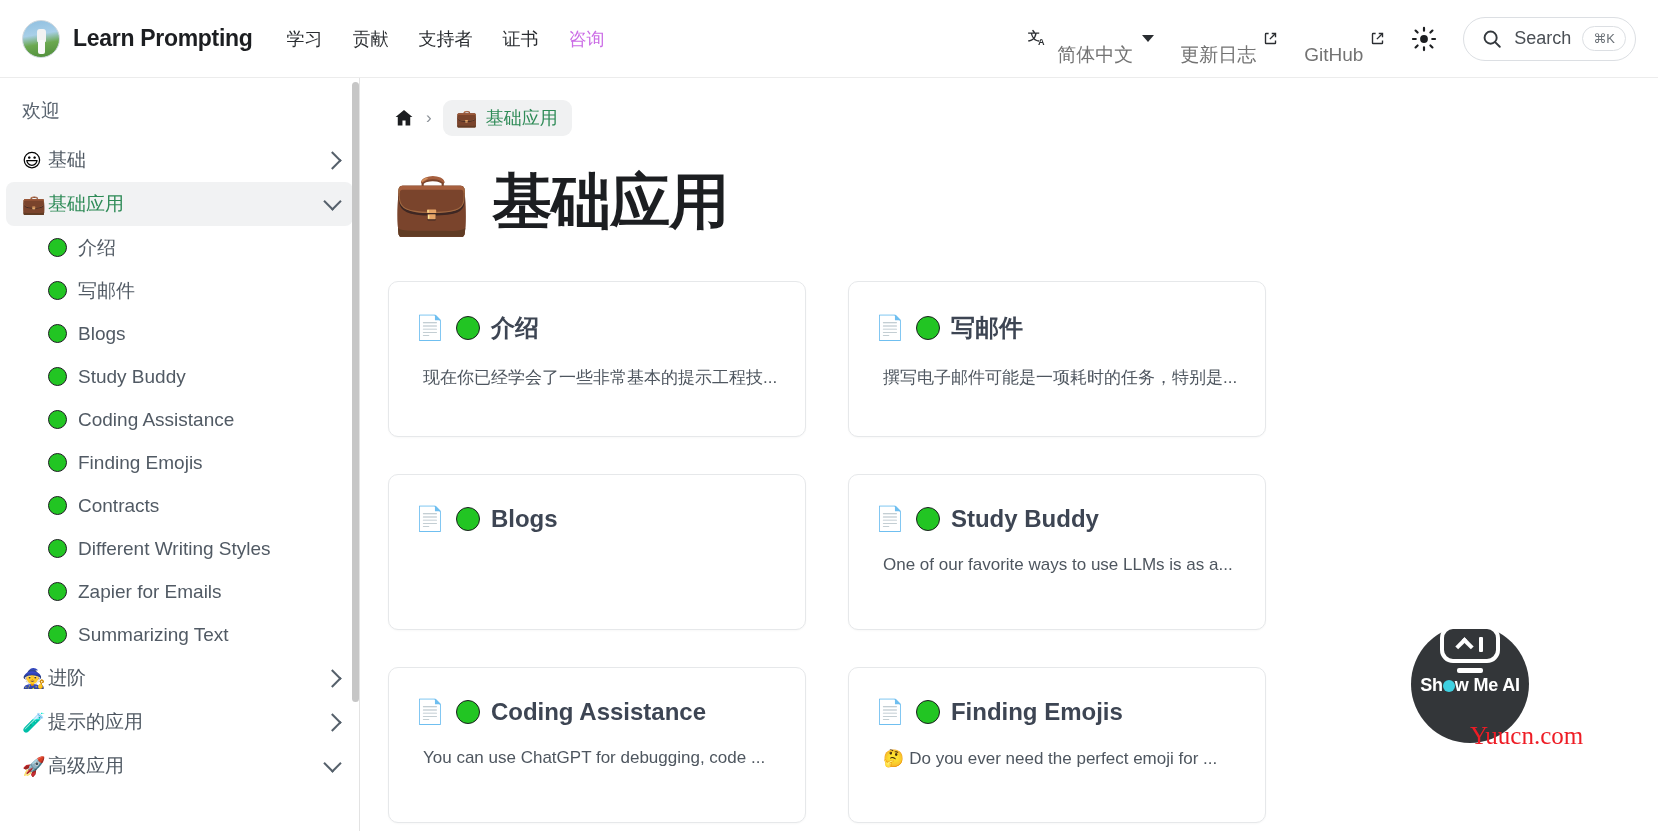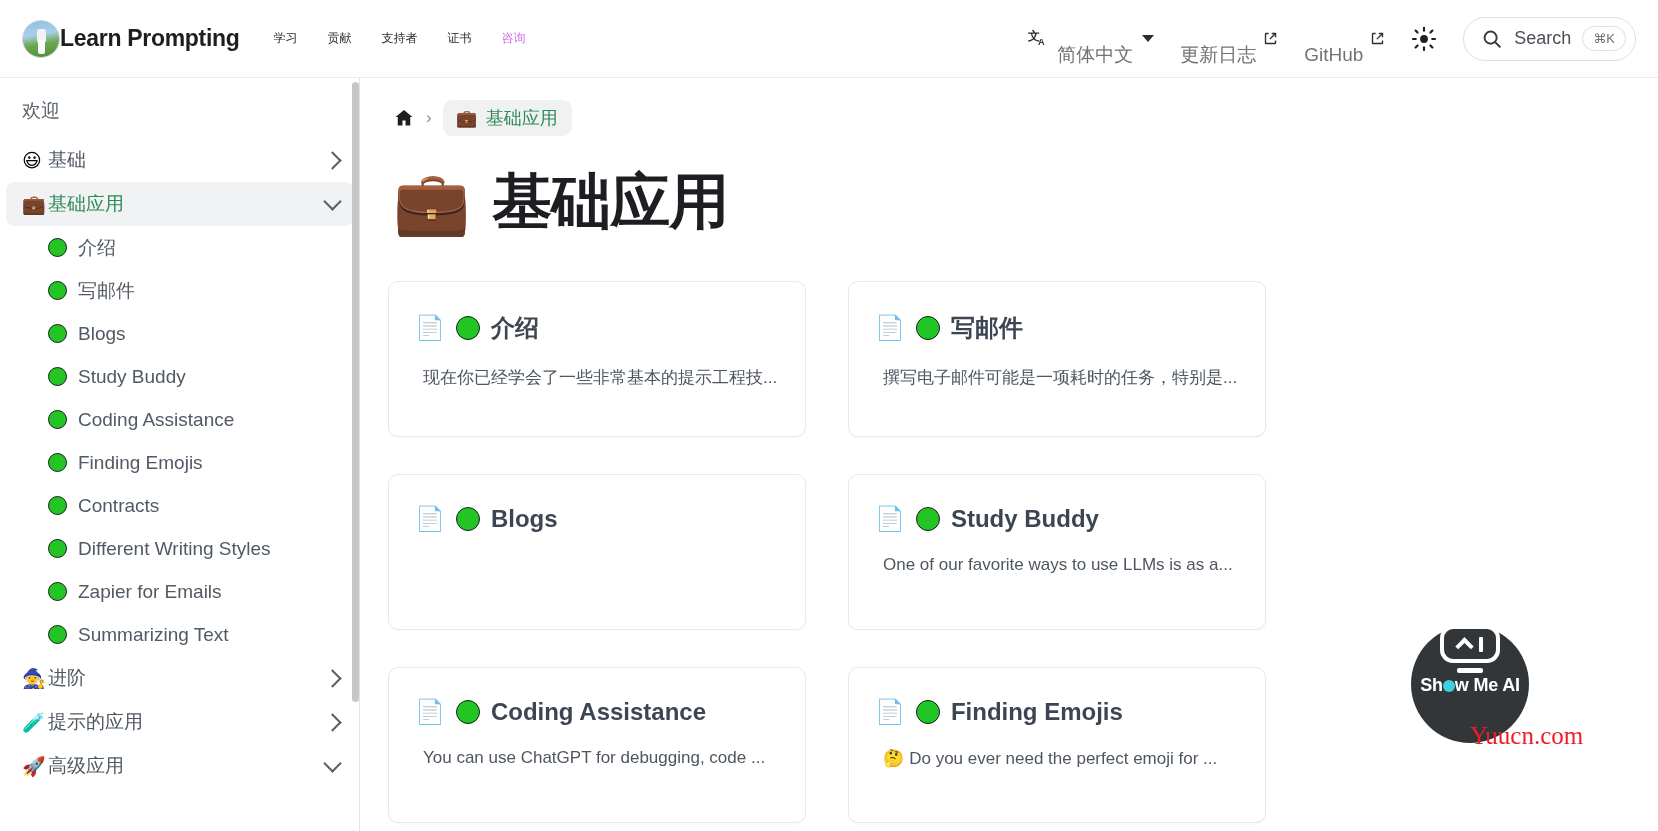--- a/index.html
+++ b/index.html
@@ -28,25 +28,25 @@
   .logo-avatar::before {
     content:""; position:absolute; left:14px; top:8px; width:9px; height:13px;
     background:#f2f2f2; border-radius:3px 3px 1px 1px;
   }
   .logo-avatar::after {
     content:""; position:absolute; left:15px; top:19px; width:7px; height:14px;
     background:#fafafa; border-radius:2px;
   }
   .brand-name {
     font-size: 23px; font-weight: 700; color: #1c1e21;
-    letter-spacing: -0.3px; white-space: nowrap;
+    margin-left: 13px; letter-spacing: -0.3px; white-space: nowrap;
   }
   .nav-links { display: flex; align-items: center; margin-left: 34px; gap: 30px; }
   .nav-link {
-    font-size: 12px; color: #2a2d31; cursor: pointer; white-space: nowrap; text-align: center;
+    font-size: 18px; color: #2a2d31; cursor: pointer; white-space: nowrap; text-align: center;
   }
   .nav-link.accent { color: #cb6ce6; font-family: Liberation Serif, serif; }
 
   .nav-right {
     margin-left: auto; display: flex; align-items: center;
     padding-right: 22px; gap: 26px;
   }
   .nav-item { display: flex; align-items: center; gap: 7px; cursor: pointer; white-space: nowrap; }
   .nav-item-text { font-size: 19px; color: #737373; margin-top: 32px; }
   .caret-down {

